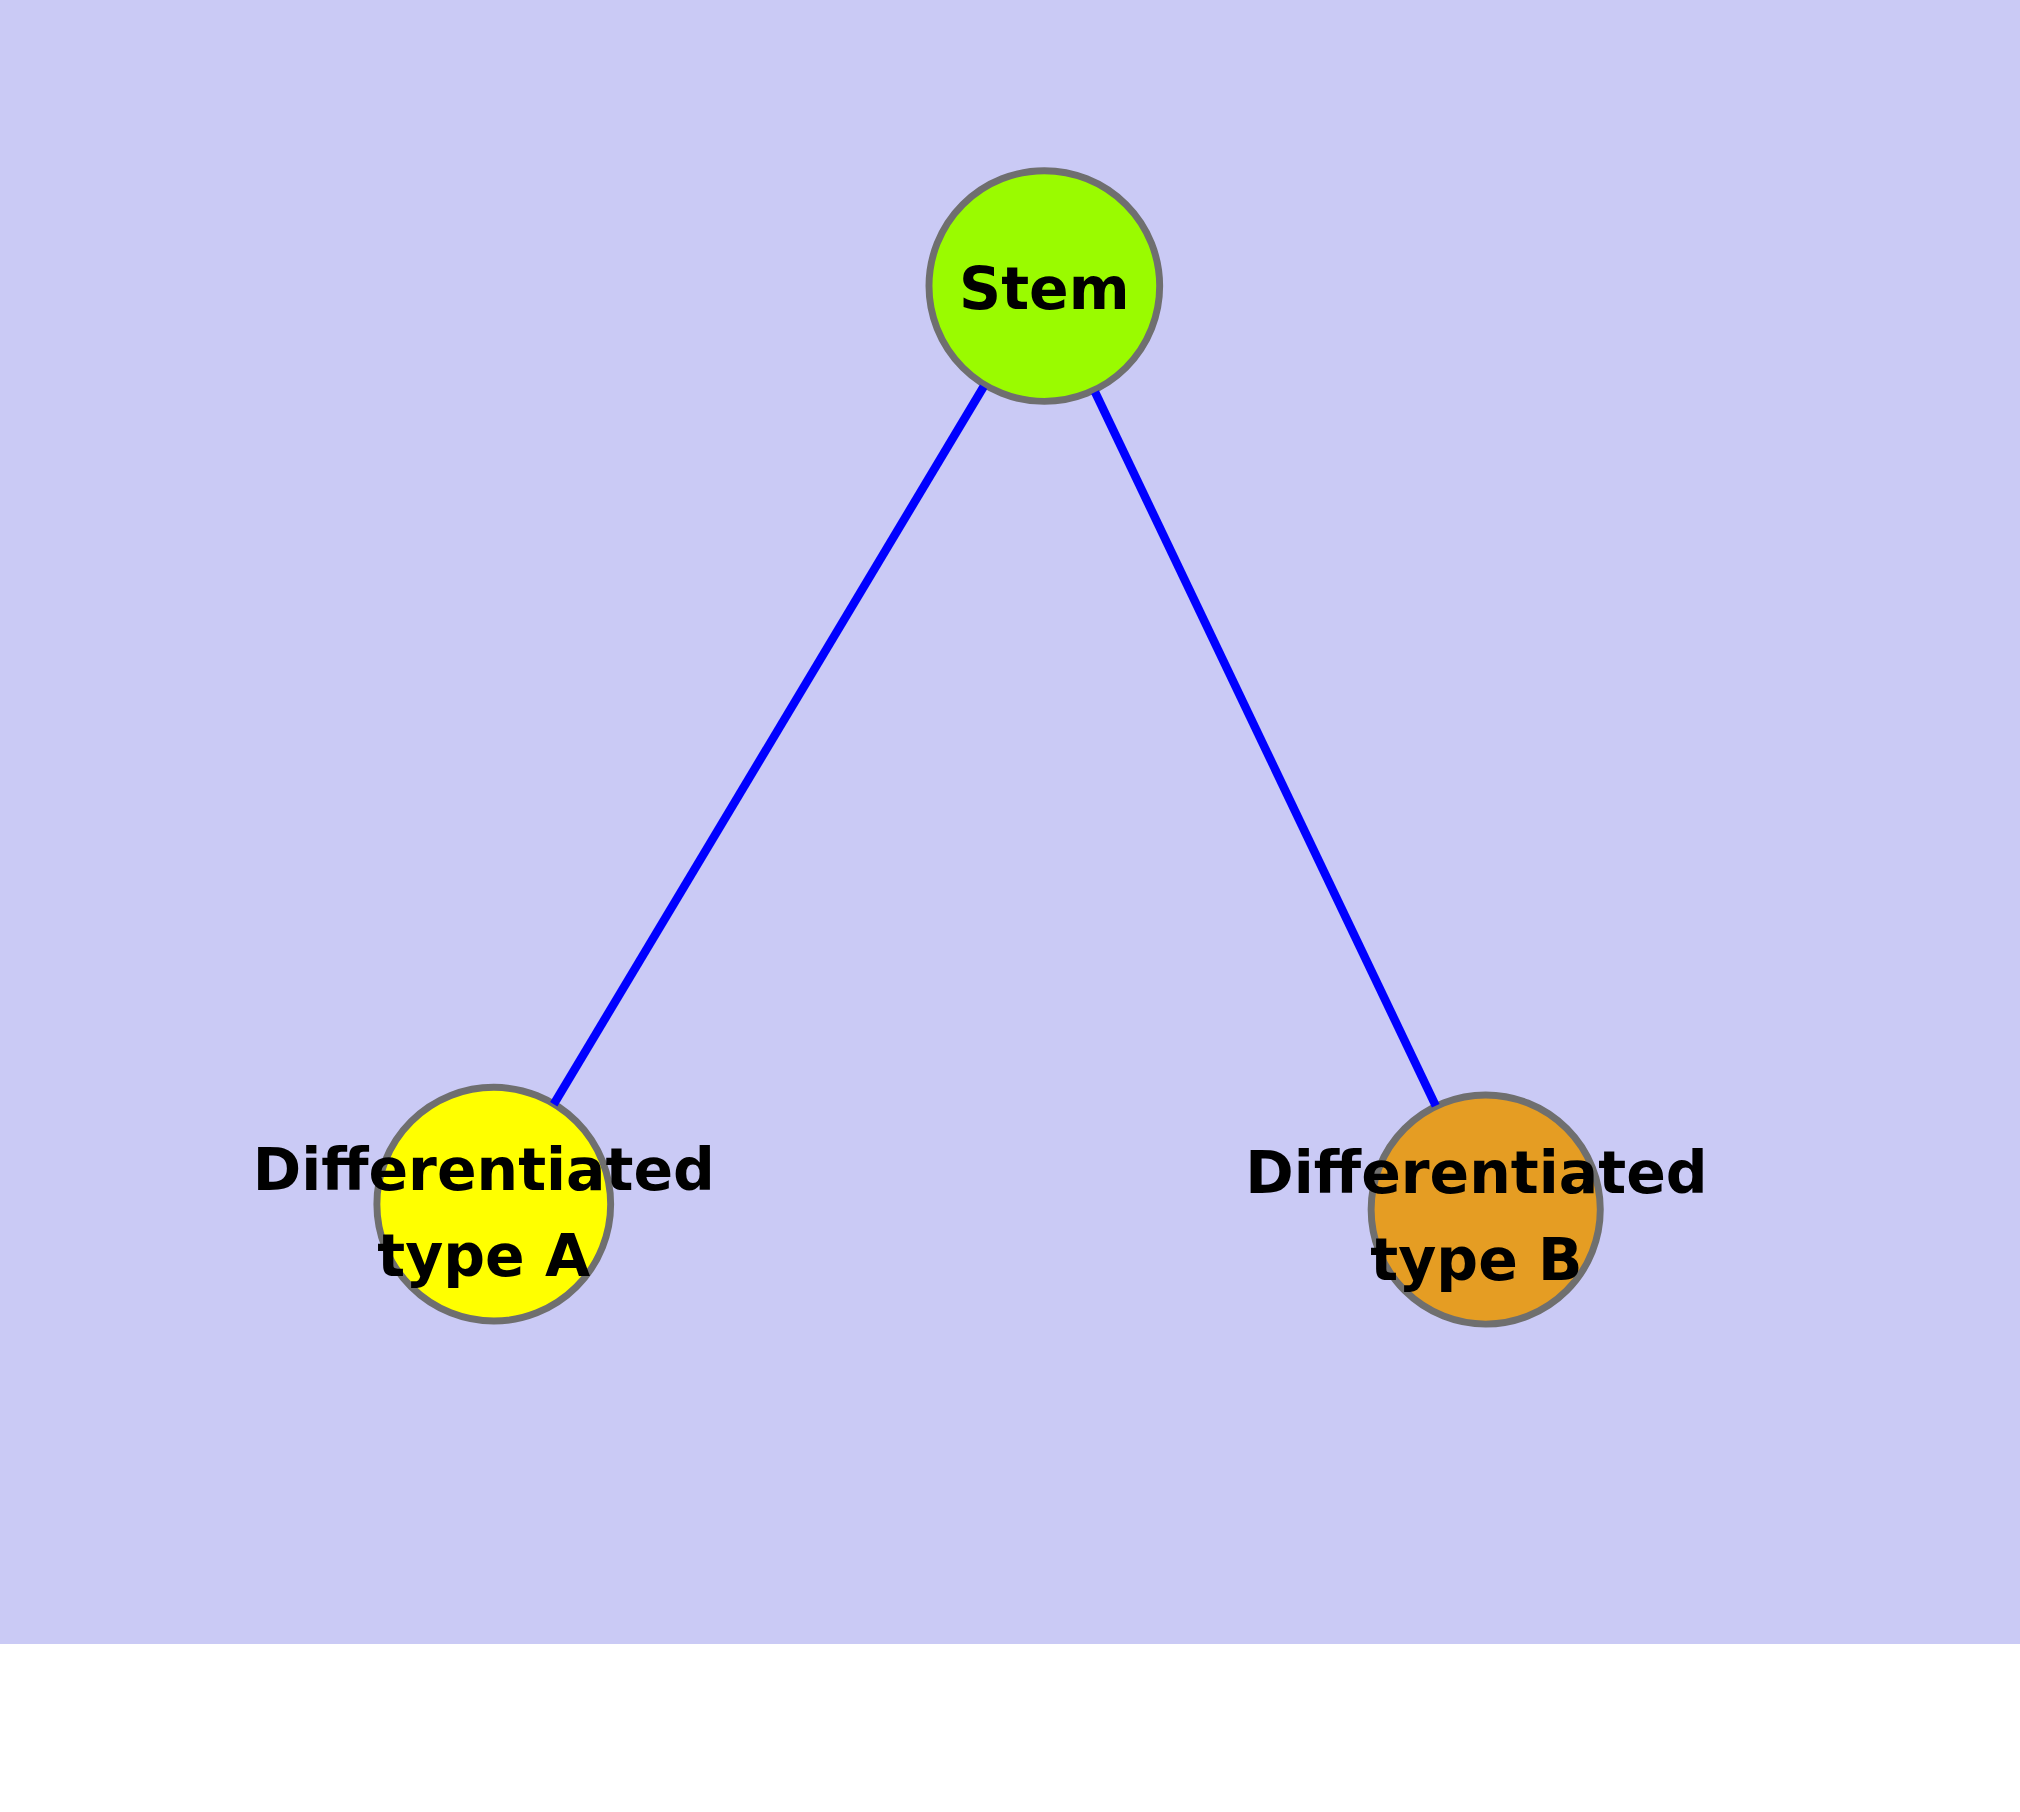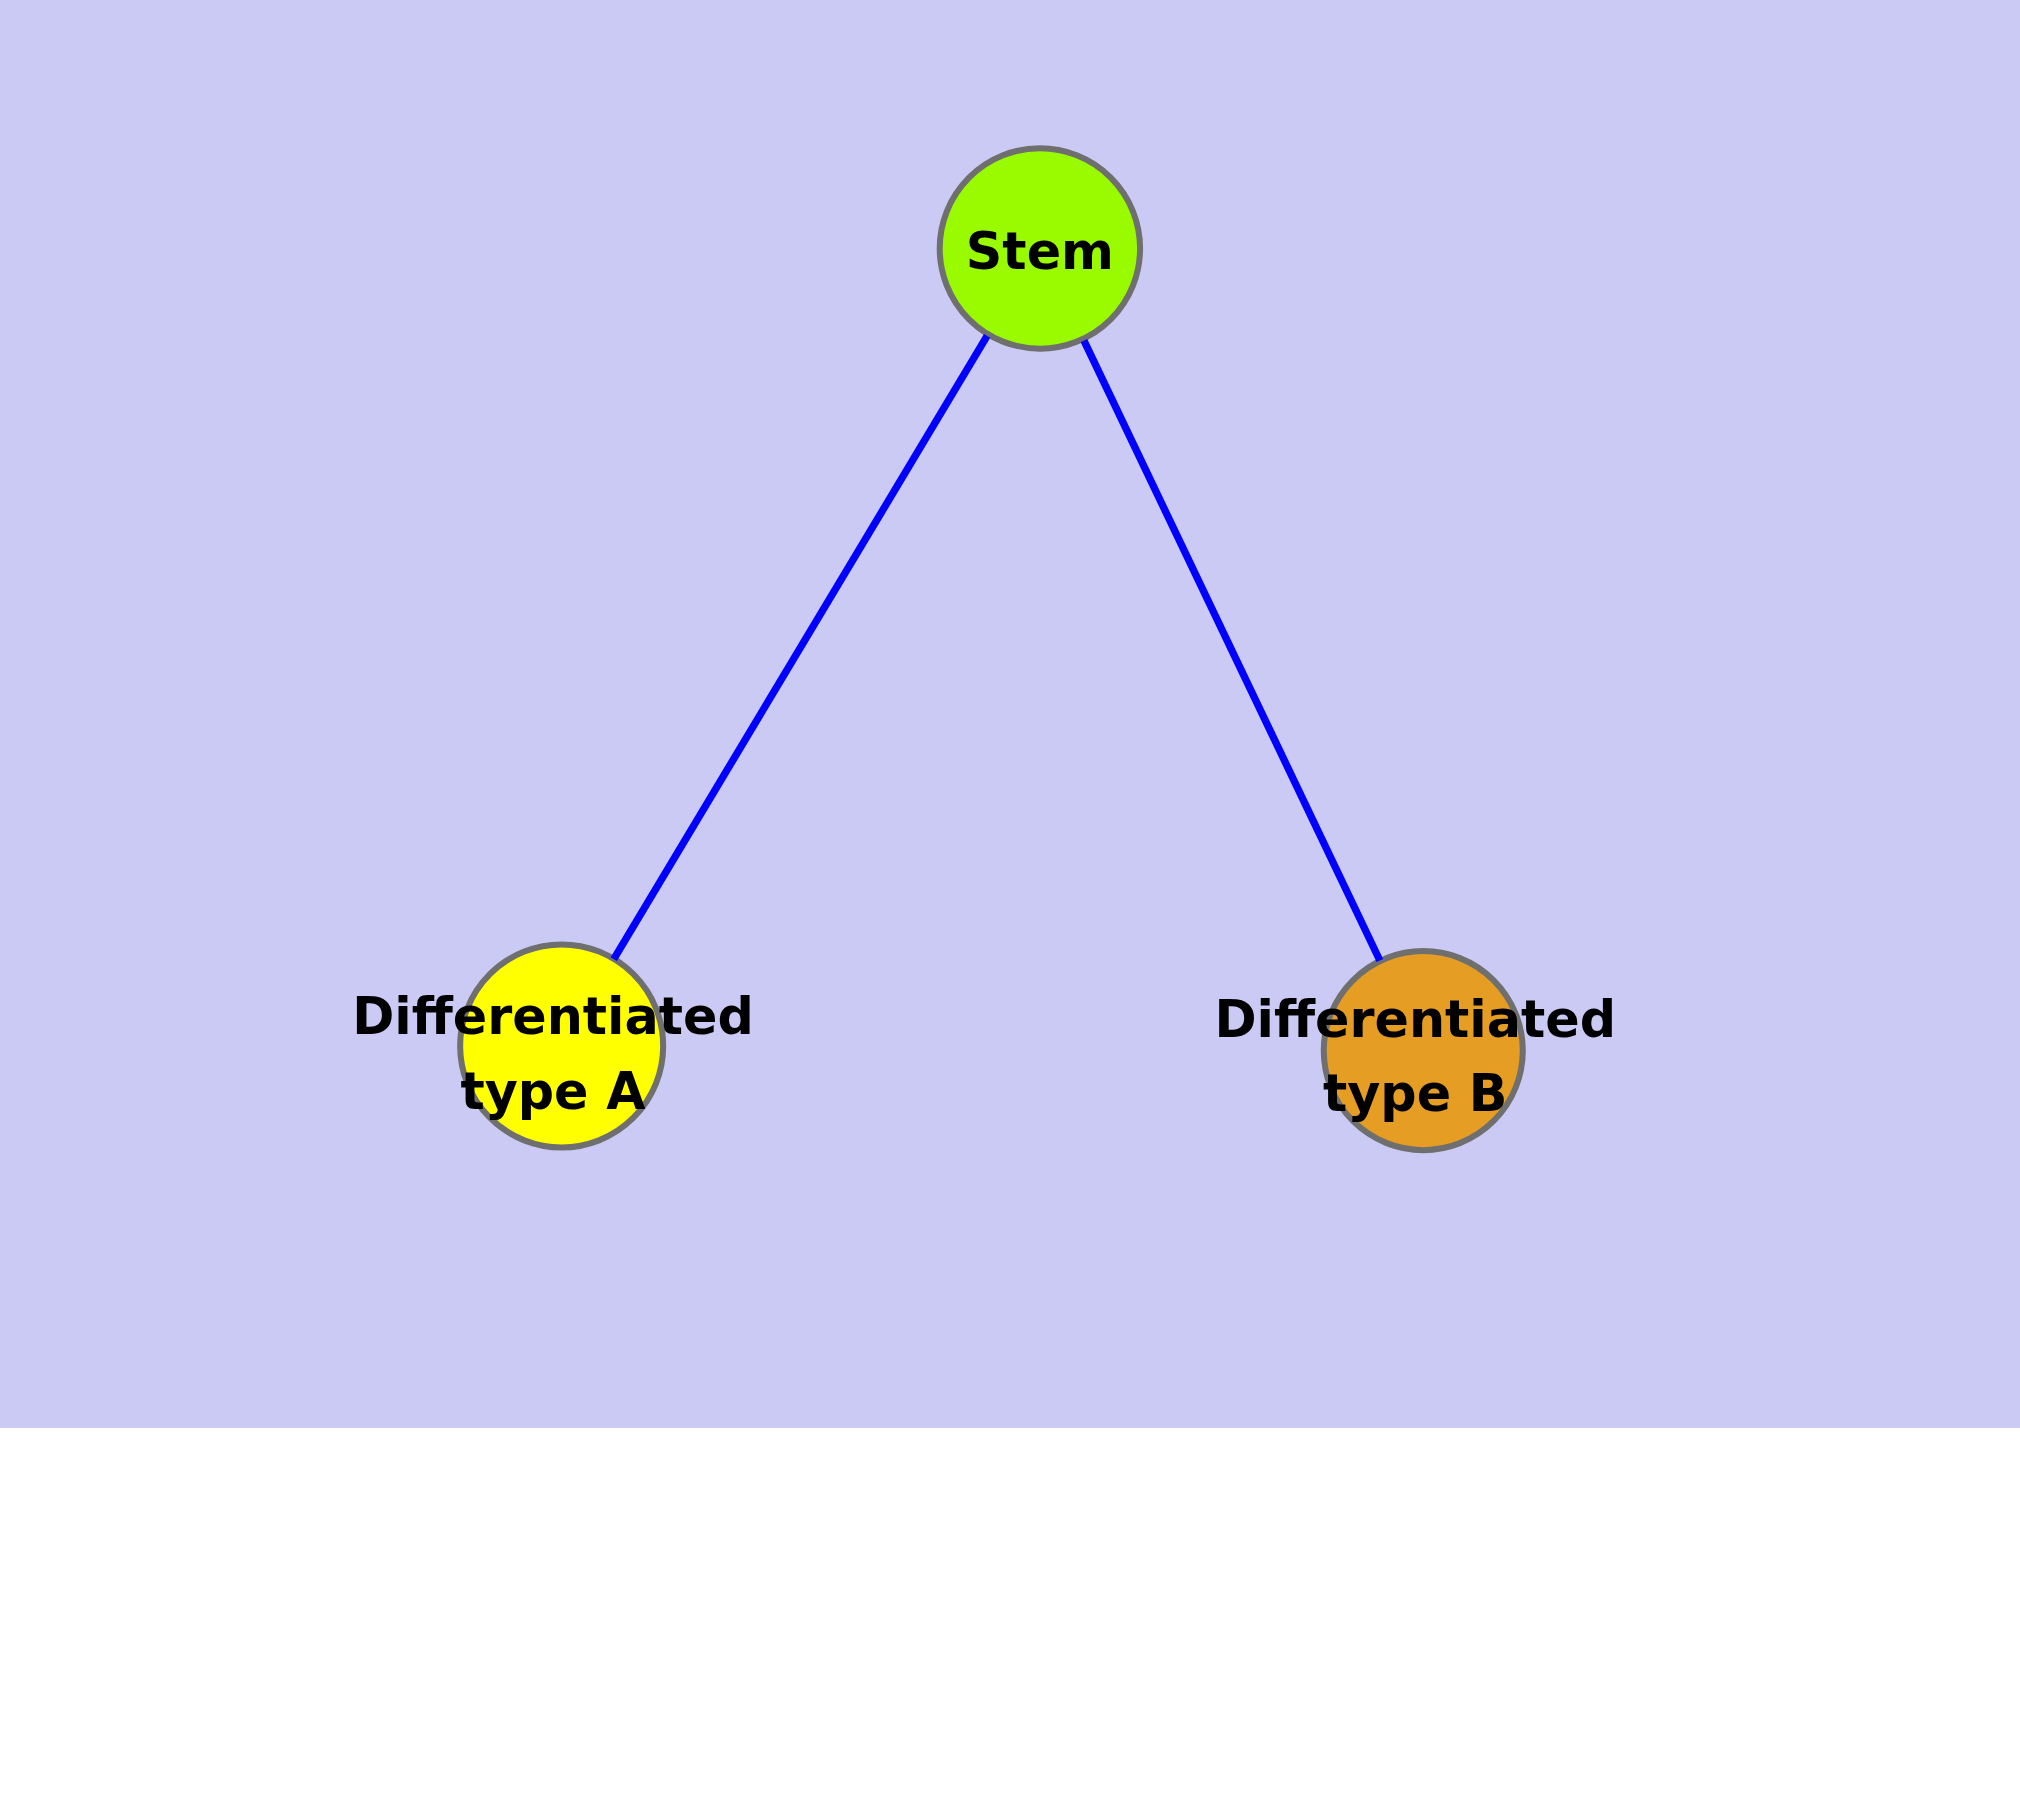--- a/index.html
+++ b/index.html
@@ -2,21 +2,21 @@
 <html style="font-size:13.6px"><head>
 <meta charset="utf-8">
 <style>
   html, body {
     margin: 0;
     padding: 0;
   }
   .stage {
     position: relative;
     width: 2021px;
-    height: 1428px;
+    height: 1644px;
     overflow: hidden;
   }
   svg.diagram {
     display: block;
     width: 100%;
     height: 100%;
   }
   .node-label {
     font-family: "DejaVu Sans", "Liberation Sans", sans-serif;
     font-weight: bold;

